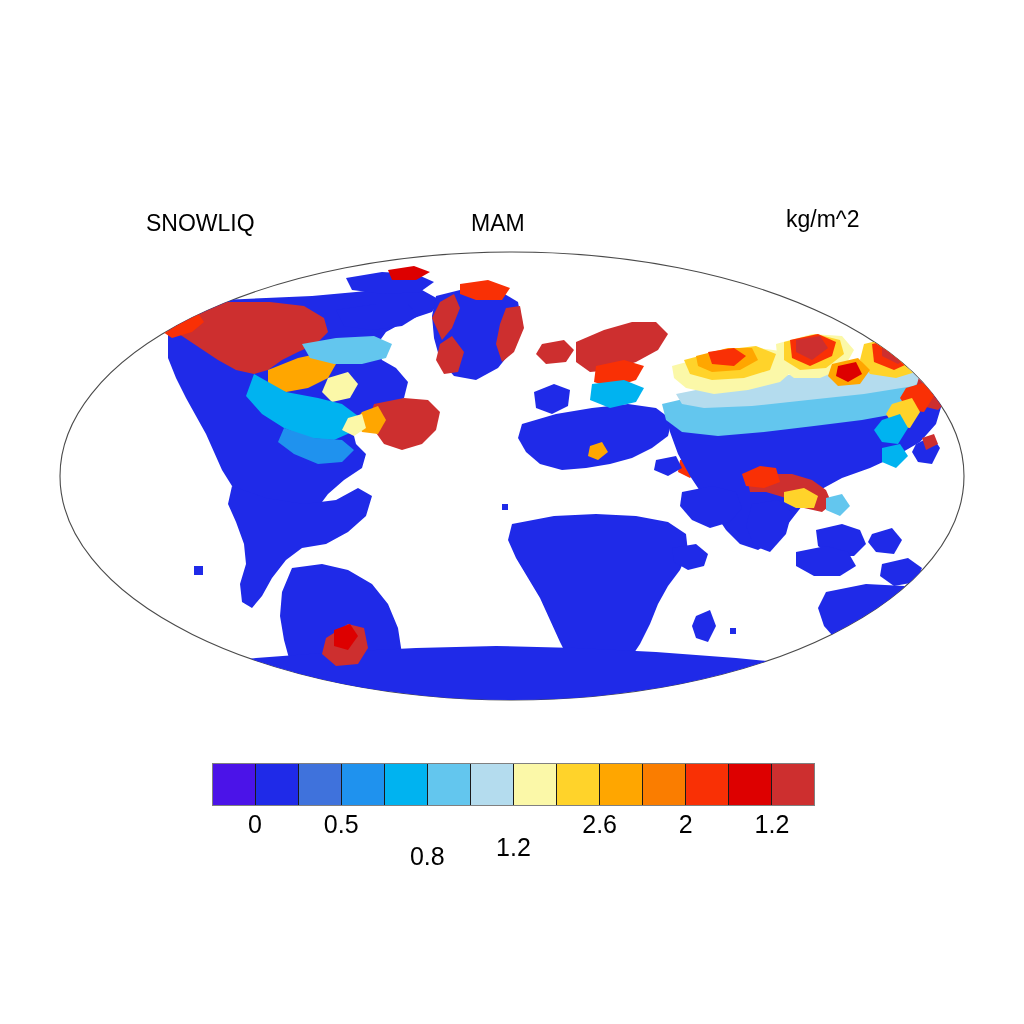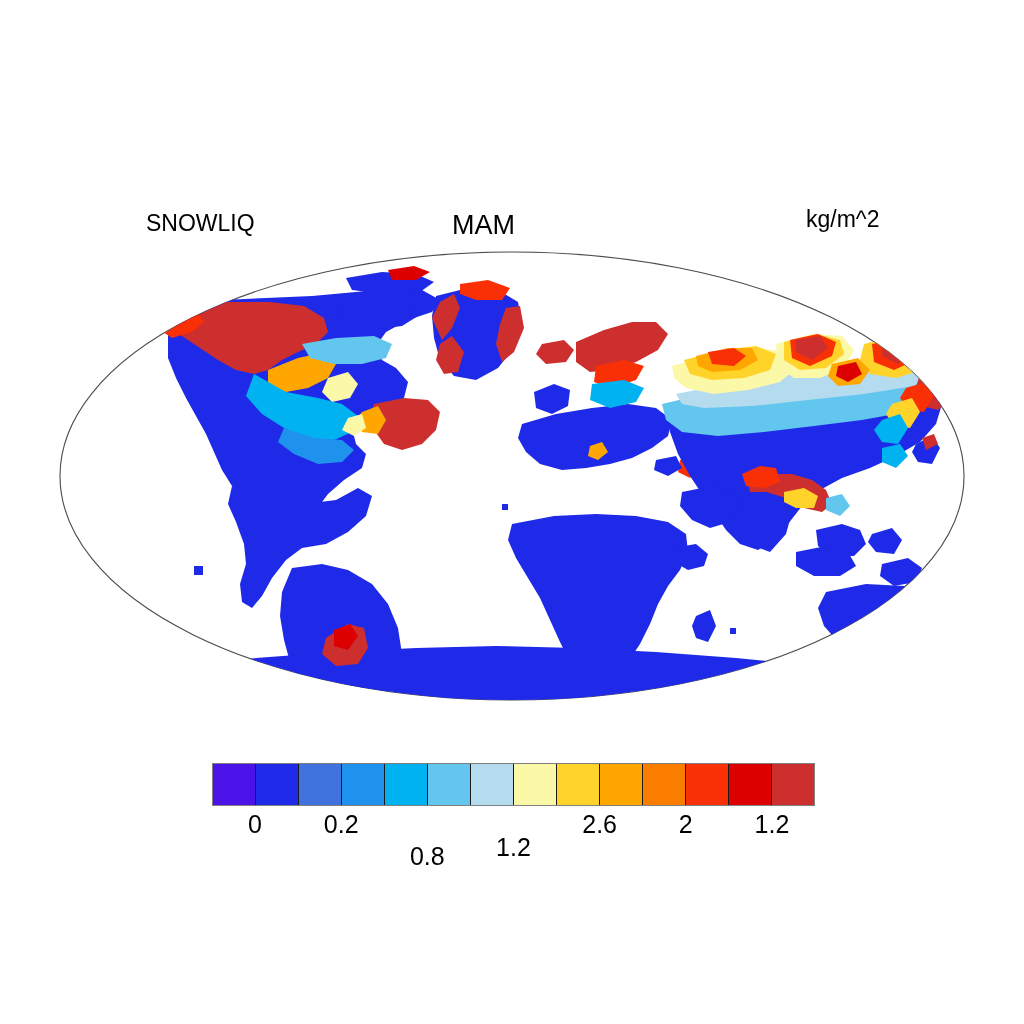--- a/index.html
+++ b/index.html
@@ -14,22 +14,22 @@
 
   
   .main-title{
     position:absolute;left:0;top:156px;width:1024px;
     text-align:center;
     font-size:30px;font-weight:400;letter-spacing:-0.3px;
     white-space:nowrap;
   }
   .sub-row{position:absolute;left:0;top:210px;width:1024px;height:28px;}
   .sub-left{position:absolute;left:146px;top:0;font-size:23px;text-align:right;}
-  .sub-center{position:absolute;left:452px;top:0;font-size:27px;}
-  .sub-right{position:absolute;left:786px;top:-4px;font-size:23px;margin-left:20px;}
+  .sub-center{position:absolute;left:471px;top:0;font-size:23px;}
+  .sub-right{position:absolute;left:786px;top:-4px;font-size:23px;}
 
   
   .map-wrap{
     position:absolute;left:36px;top:248px;width:952px;height:474px;
   }
   .map-svg{display:block;width:952px;height:474px;}
 
   
   .cbar{
     position:absolute;left:212px;top:763px;width:603px;height:43px;
@@ -257,21 +257,21 @@
       <div class="cbar-cell" style="background: rgb(251, 248, 168);"></div>
       <div class="cbar-cell" style="background: rgb(255, 211, 42);"></div>
       <div class="cbar-cell" style="background: rgb(255, 166, 0);"></div>
       <div class="cbar-cell" style="background: rgb(250, 125, 0);"></div>
       <div class="cbar-cell" style="background: rgb(249, 48, 5);"></div>
       <div class="cbar-cell" style="background: rgb(221, 0, 0);"></div>
       <div class="cbar-cell" style="background: rgb(205, 47, 47);"></div>
     </div>
   <div class="cbar-labels">
       <div class="cbar-label" style="left: 7.143%;">0</div>
-      <div class="cbar-label" style="left: 21.429%;">0.2</div>
+      <div class="cbar-label" style="left: 21.429%;">0.5</div>
       <div class="cbar-label" style="left: 35.714%; margin-top: 32px;">0.8</div>
       <div class="cbar-label" style="left: 50%; margin-top: 23px;">1.2</div>
       <div class="cbar-label" style="left: 64.286%;">2.6</div>
       <div class="cbar-label" style="left: 78.571%;">2</div>
       <div class="cbar-label" style="left: 92.857%;">1.2</div>
     </div>
 
 </div>
 
 </body></html>

